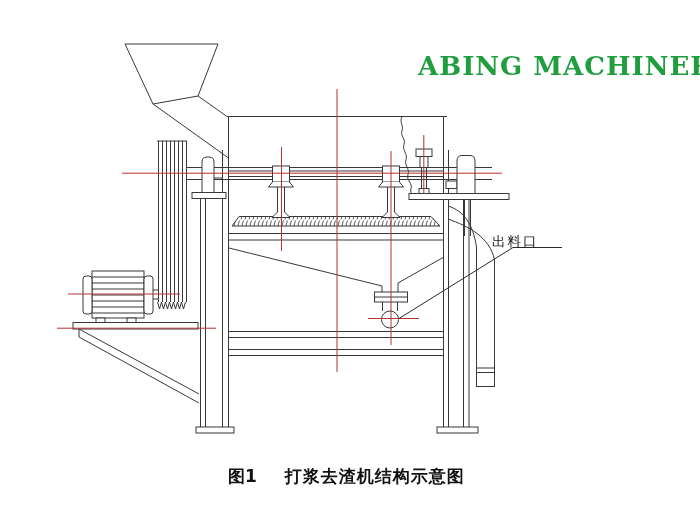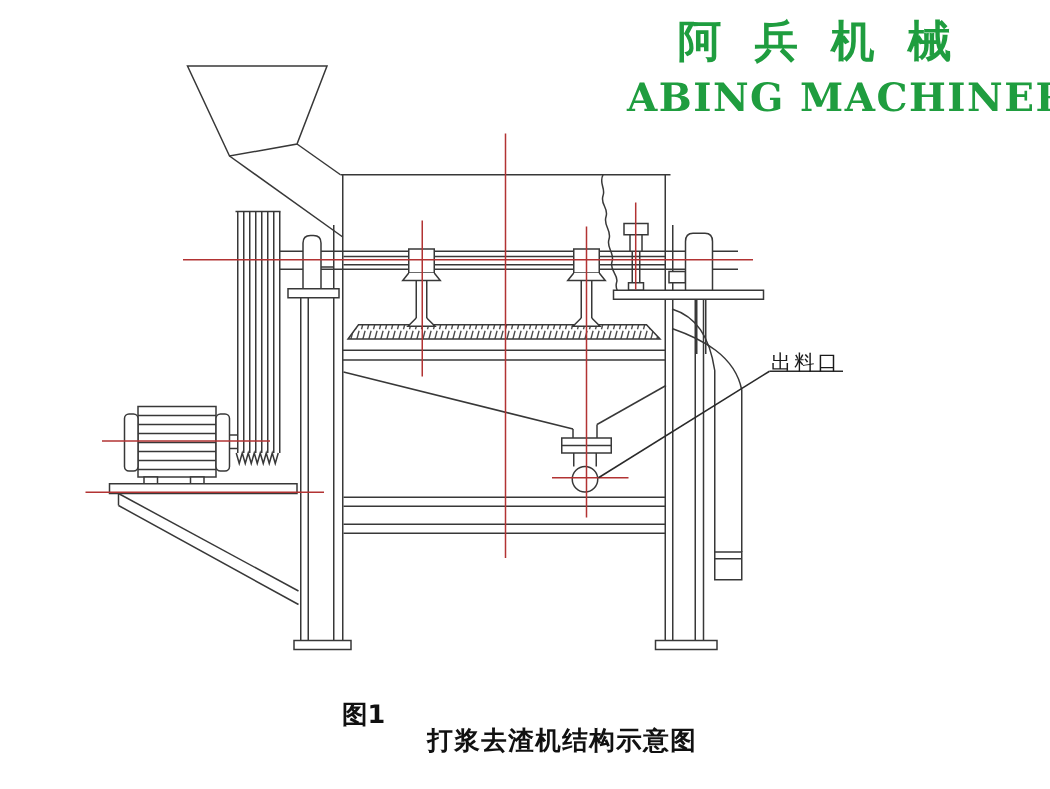--- a/index.html
+++ b/index.html
@@ -13,28 +13,28 @@
     position:absolute;left:440px;top:12px;width:212px;text-align:center;
     color:#1f9d3f;font-size:29px;font-weight:700;letter-spacing:6px;line-height:1.1;
     font-family:"DejaVu Sans",sans-serif;white-space:nowrap;
   }
   .logo-en{
     position:absolute;left:418px;top:52px;width:256px;text-align:center;
     color:#1f9d3f;font-size:26px;font-weight:600;letter-spacing:1px;line-height:1.1;
     font-family:"DejaVu Serif","Liberation Serif",serif;white-space:nowrap;
   }
   .outlet-label{
-    position:absolute;left:514px;top:233px;color:#1a1a1a;font-size:13.5px;
+    position:absolute;left:492px;top:233px;color:#1a1a1a;font-size:13.5px;
     letter-spacing:2px;white-space:nowrap;
   }
   .caption{
     position:absolute;left:228px;top:465px;display:flex;gap:28px;
     color:#111;font-size:17px;font-weight:700;white-space:nowrap;
   }
-  .caption .title{letter-spacing:1px;margin-top:17px;}
+  .caption .title{letter-spacing:1px;}
 </style>
 </head>
 <body>
 
 <div class="stage">
 
   <svg width="700" height="526" viewBox="0 0 700 526" stroke="#383838" stroke-width="1" fill="none">
     <defs>
       <pattern id="hatchp" width="4" height="10" patternUnits="userSpaceOnUse">
         <path d="M3.4,0.5 L1,9.5" stroke="#4a4a4a" stroke-width="0.9"></path>
@@ -200,21 +200,20 @@
       <line x1="391" y1="151" x2="391" y2="345"></line>
       <line x1="423.8" y1="135" x2="423.8" y2="193"></line>
     </g>
 
     <g stroke="#2a2a2a">
       <line x1="399" y1="318.5" x2="513" y2="247.5"></line>
       <line x1="513" y1="247.5" x2="562" y2="247.5"></line>
     </g>
   </svg>
 
-  <div class="logo-cn">阿 兵 机 械</div>
   <div class="logo-en">ABING MACHINERY</div>
 
   <div class="outlet-label">出料口</div>
 
   <div class="caption">
     <span>图1</span>
     <span class="title">打浆去渣机结构示意图</span>
   </div>
 
 </div>

